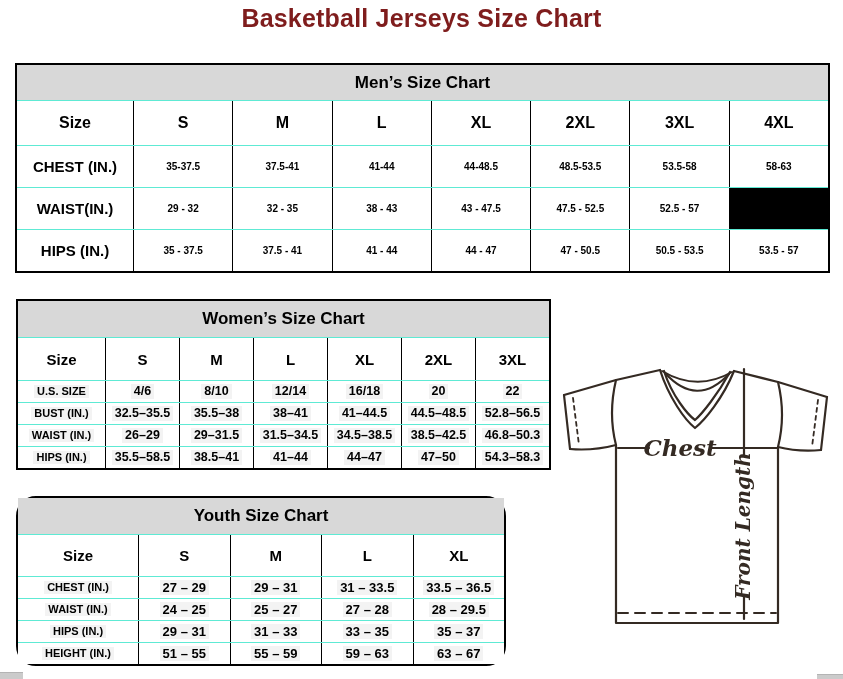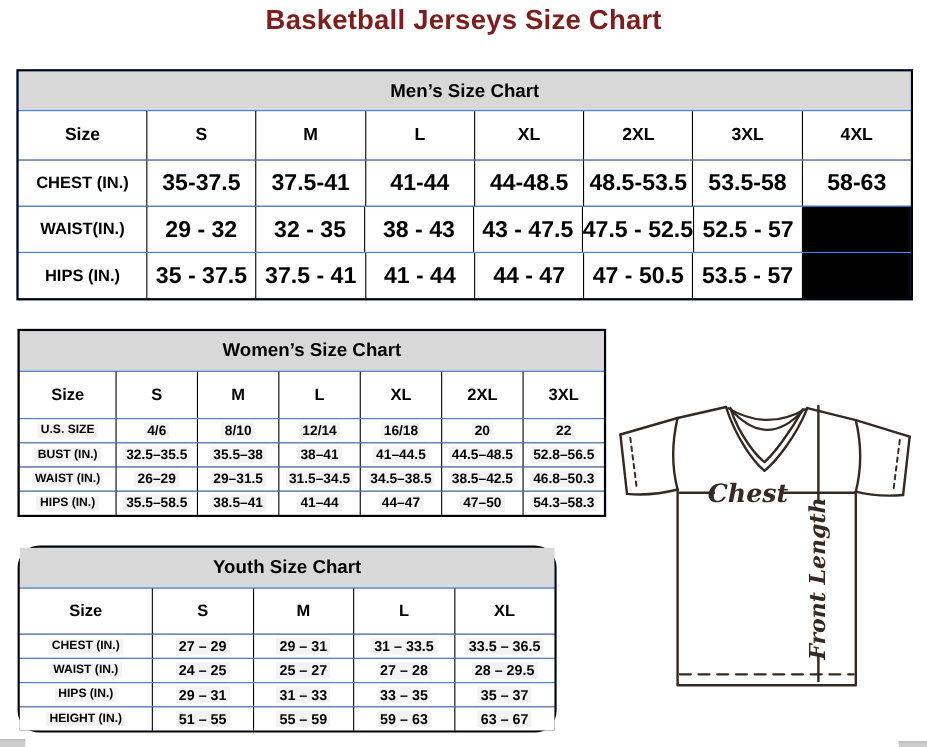--- a/index.html
+++ b/index.html
@@ -6,39 +6,39 @@
   body{
     width:843px;height:679px;position:relative;background:#ffffff;
     font-family:"Liberation Sans",sans-serif;overflow:hidden;
   }
   .page-title{
     position:absolute;left:0;top:4px;width:843px;text-align:center;
     font-size:25px;font-weight:bold;color:#7f1d1d;letter-spacing:0.2px;
   }
   
   .size-table{
-    position:absolute;background:#3b82f6;border:2px solid #000;
+    position:absolute;background:#5eead4;border:2px solid #000;
     display:flex;flex-direction:column;gap:1px;box-sizing:border-box;
   }
   .t-title{
     background:#d8d8d8;color:#000;font-weight:bold;font-size:17px;
     display:flex;align-items:center;justify-content:center;
   }
   .t-row{display:grid;gap:1px;background:#000;}
   .t-cell{
     background:#fff;display:flex;align-items:center;justify-content:center;
     font-weight:bold;color:#000;white-space:nowrap;
   }
   #mens .t-title{height:35px;}
   #mens .t-head{height:44px;}
   #mens .t-row{grid-template-columns:116px repeat(7,1fr);}
   #mens .t-row:not(.t-head){height:41px;}
   #mens .t-colhead{font-size:16px;}
   #mens .t-rowlabel{font-size:15px;}
-  #mens .t-val{font-size:21px;}
+  #mens .t-val{font-size:10px;}
 
   #womens .t-title{height:36px;}
   #womens .t-head{height:42px;}
   #womens .t-row{grid-template-columns:87px repeat(6,1fr);}
   #womens .t-row:not(.t-head){height:21px;}
   #womens .t-colhead{font-size:15px;}
   #womens .t-rowlabel{font-size:11px;}
   #womens .t-val{font-size:12.5px;}
 
   #youth .t-title{height:36px;}
@@ -99,20 +99,21 @@
       <div class="t-cell t-val">47.5 - 52.5</div>
       <div class="t-cell t-val">52.5 - 57</div>
     </div>
     <div class="t-row">
       <div class="t-cell t-rowlabel">HIPS (IN.)</div>
       <div class="t-cell t-val">35 - 37.5</div>
       <div class="t-cell t-val">37.5 - 41</div>
       <div class="t-cell t-val">41 - 44</div>
       <div class="t-cell t-val">44 - 47</div>
       <div class="t-cell t-val">47 - 50.5</div>
+      <div class="t-cell t-val">50.5 - 53.5</div>
       <div class="t-cell t-val">53.5 - 57</div>
     </div>
   </div>
 
 <div class="size-table" id="womens" style="left:16px;top:299px;width:535px;">
     <div class="t-title">Women’s Size Chart</div>
     <div class="t-row t-head">
       <div class="t-cell t-colhead">Size</div>
       <div class="t-cell t-colhead">S</div>
       <div class="t-cell t-colhead">M</div>

